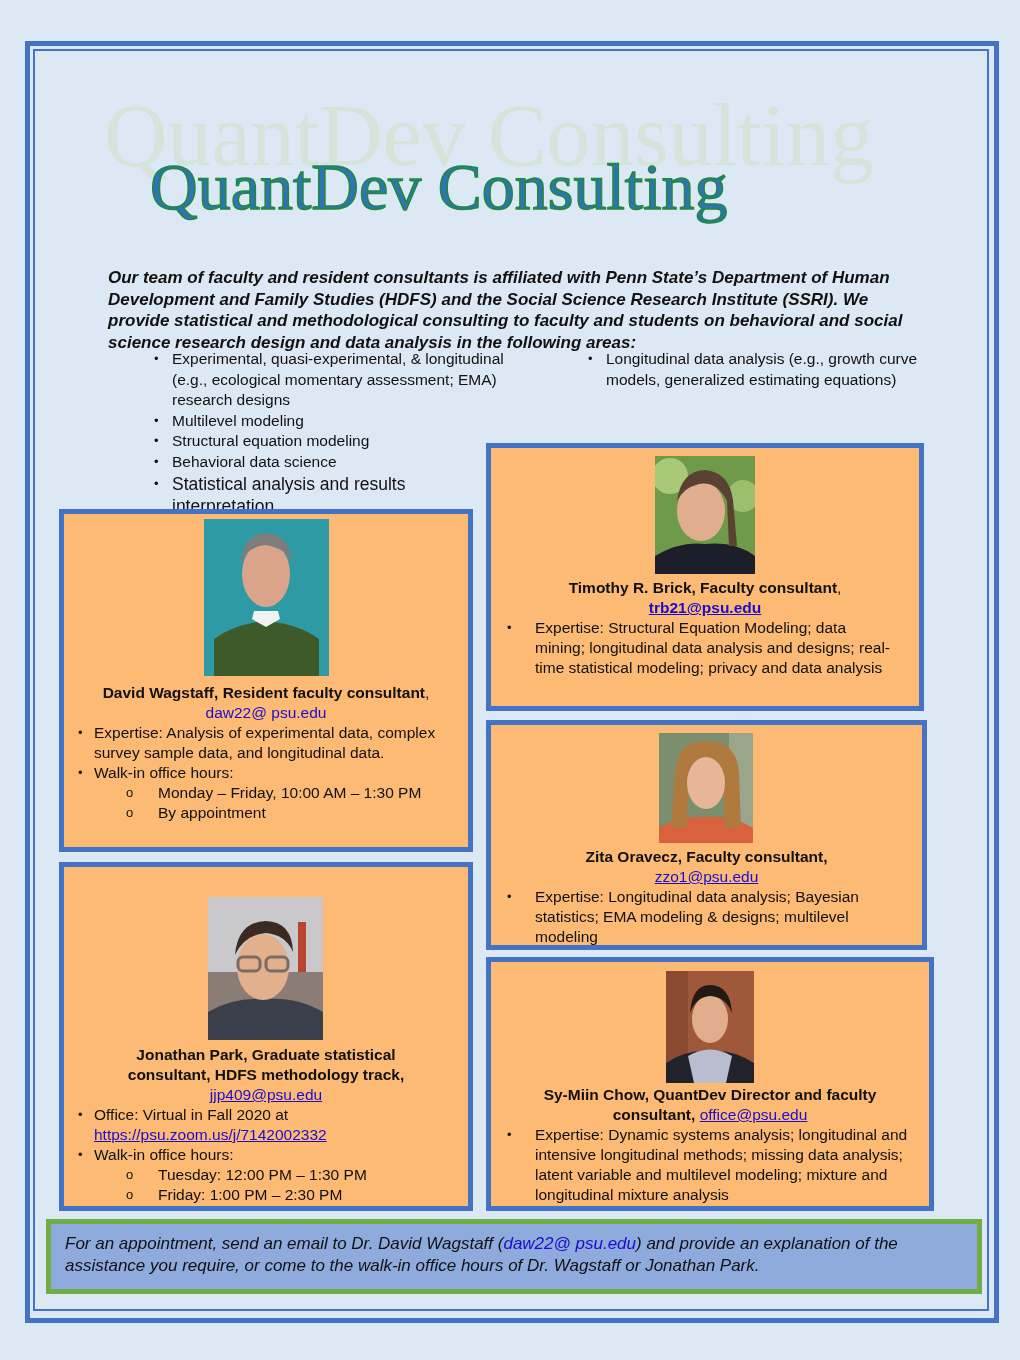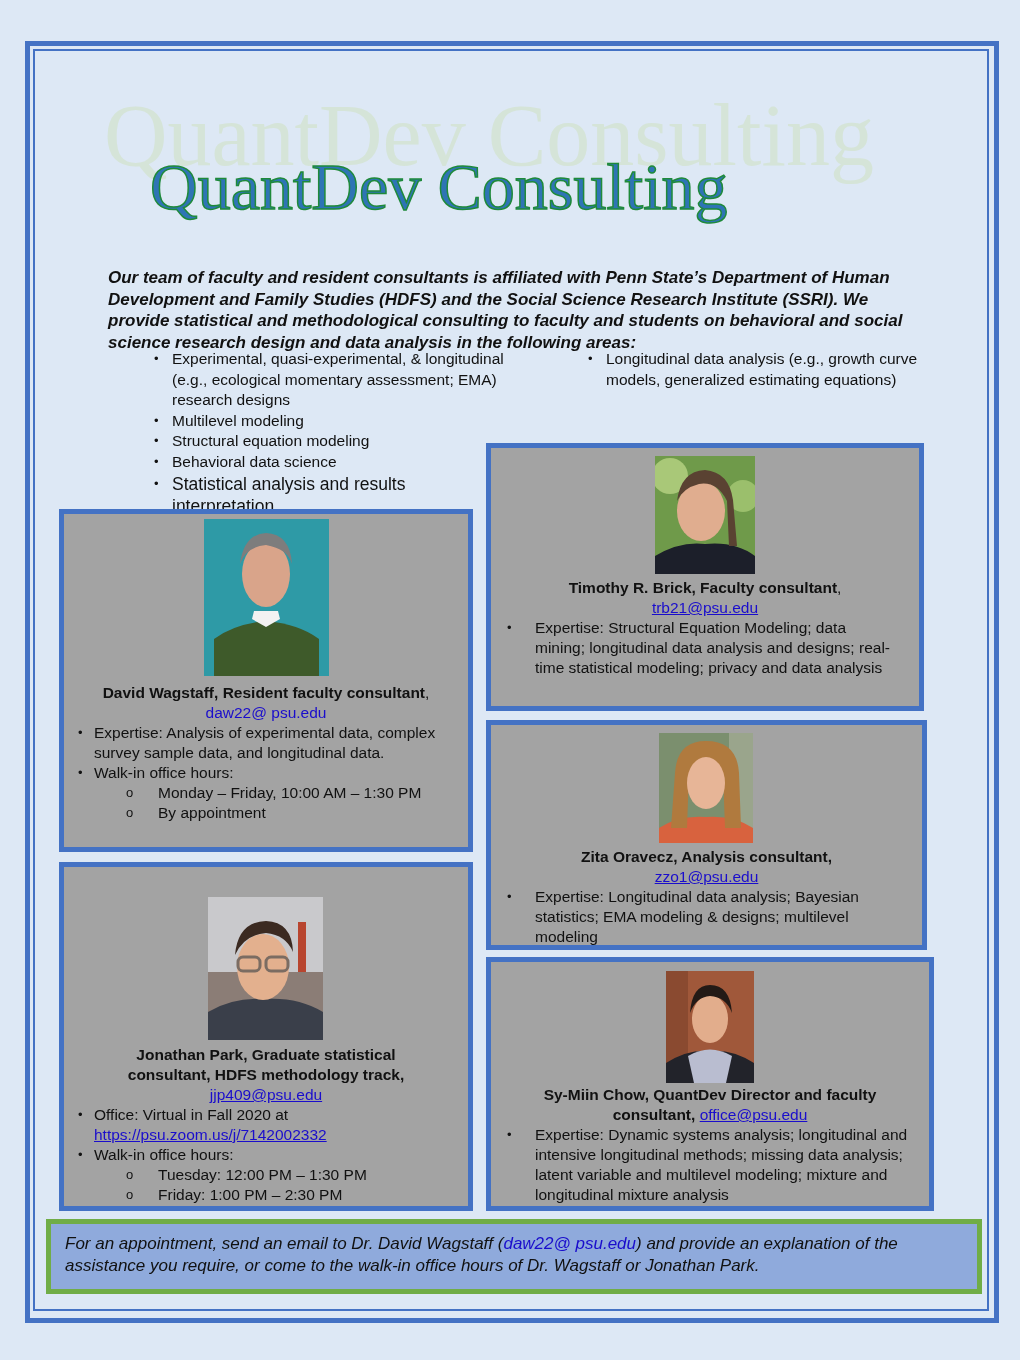--- a/index.html
+++ b/index.html
@@ -33,21 +33,21 @@
     margin-top:41px;
   }
   .areas { position:absolute; font-size:15.5px; line-height:20.5px; margin:16px; padding:0; list-style:none; }
   .areas li { position:relative; padding-left:32px; text-indent:0; }
   .areas li::before { content:"•"; position:absolute; left:14px; font-size:13px; }
   .areas-left { left:124px; top:333px; width:370px; }
   .areas-right { left:558px; top:333px; width:360px; }
   .areas li.big { font-size:17.5px; line-height:22px; margin-top:1px; }
 
   .card {
-    position:absolute; background:#a3a3a3; border:5px solid #4472c4; box-sizing:border-box;
+    position:absolute; background:#fdba74; border:5px solid #4472c4; box-sizing:border-box;
   }
   .photo {
     position:absolute; overflow:hidden;
   }
   .cname { position:absolute; text-align:center; font-weight:bold; font-size:15.5px; line-height:20px; left:0; right:0; }
   .cname .tail { font-weight:normal; }
   .email { color:#1a0dcc; text-decoration:underline; }
   .email.nound { text-decoration:none; }
   .plist { position:absolute; margin:0; padding:0; list-style:none; font-size:15.5px; line-height:20px; }
   .plist li { position:relative; }
@@ -130,21 +130,21 @@
       <circle cx="15" cy="20" r="18" fill="#a9c878"></circle>
       <circle cx="88" cy="40" r="16" fill="#9bbf6c"></circle>
       <path d="M0 118 L0 100 Q25 85 50 88 Q80 85 100 100 L100 118 Z" fill="#1c1f2a"></path>
       <ellipse cx="46" cy="55" rx="24" ry="30" fill="#e0ad8f"></ellipse>
       <path d="M22 45 Q26 15 50 14 Q74 16 78 44 L82 90 L74 90 L72 45 Q62 25 44 28 Q28 32 22 45 Z" fill="#5a4232"></path>
     </svg>
   </div>
   <div class="cname" style="top:130px;">
     <span>Timothy R. Brick, Faculty consultant</span><span class="tail">,</span>
   </div>
-  <div class="cname" style="top:150px; font-weight:normal;">
+  <div class="cname" style="top:150px; font-weight:bold;">
     <a class="email">trb21@psu.edu</a>
   </div>
   <ul class="plist" style="left:14px; top:170px; width:395px;">
     <li style="padding-left:30px;">
       <span class="dot" style="left:2px;">•</span>
       <span>Expertise: Structural Equation Modeling; data mining; longitudinal data analysis and designs; real-time statistical modeling; privacy and data analysis</span>
     </li>
   </ul>
 </div>
 
@@ -152,21 +152,21 @@
   <div class="photo" style="left:168px; top:8px; width:94px; height:110px;">
     <svg width="94" height="110" viewBox="0 0 94 110">
       <rect width="94" height="110" fill="#7b8f6e"></rect>
       <rect x="70" y="0" width="24" height="110" fill="#9aa58c"></rect>
       <path d="M0 110 L0 95 Q20 82 47 84 Q74 82 94 95 L94 110 Z" fill="#d8623e"></path>
       <path d="M16 40 Q18 8 47 8 Q78 8 80 40 L82 95 L66 95 L64 40 L30 40 L28 95 L12 95 Z" fill="#b07a3e"></path>
       <ellipse cx="47" cy="50" rx="19" ry="26" fill="#e7b597"></ellipse>
     </svg>
   </div>
   <div class="cname" style="top:122px;">
-    <span>Zita Oravecz, Analysis consultant,</span>
+    <span>Zita Oravecz, Faculty consultant,</span>
   </div>
   <div class="cname" style="top:142px; font-weight:normal;">
     <a class="email">zzo1@psu.edu</a>
   </div>
   <ul class="plist" style="left:14px; top:162px; width:395px;">
     <li style="padding-left:30px;">
       <span class="dot" style="left:2px;">•</span>
       <span>Expertise: Longitudinal data analysis; Bayesian statistics; EMA modeling &amp; designs; multilevel modeling</span>
     </li>
   </ul>

